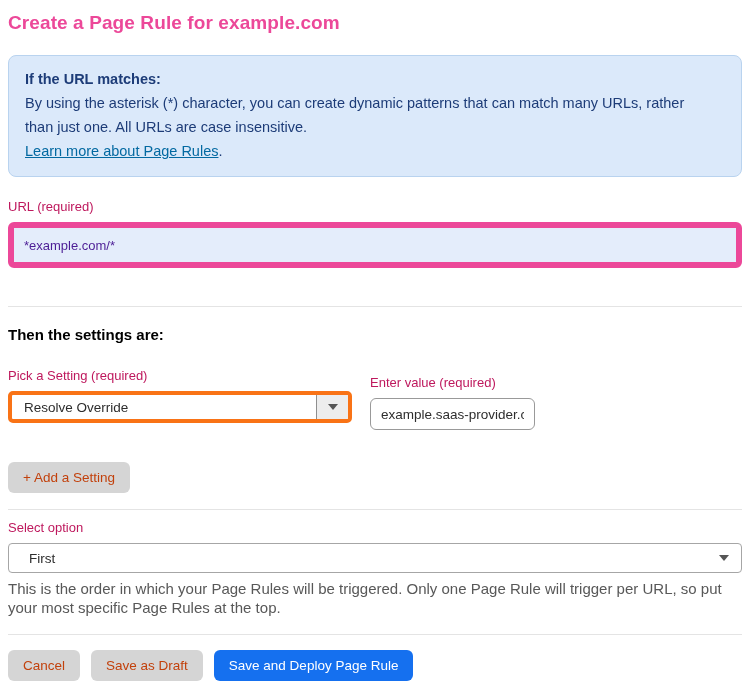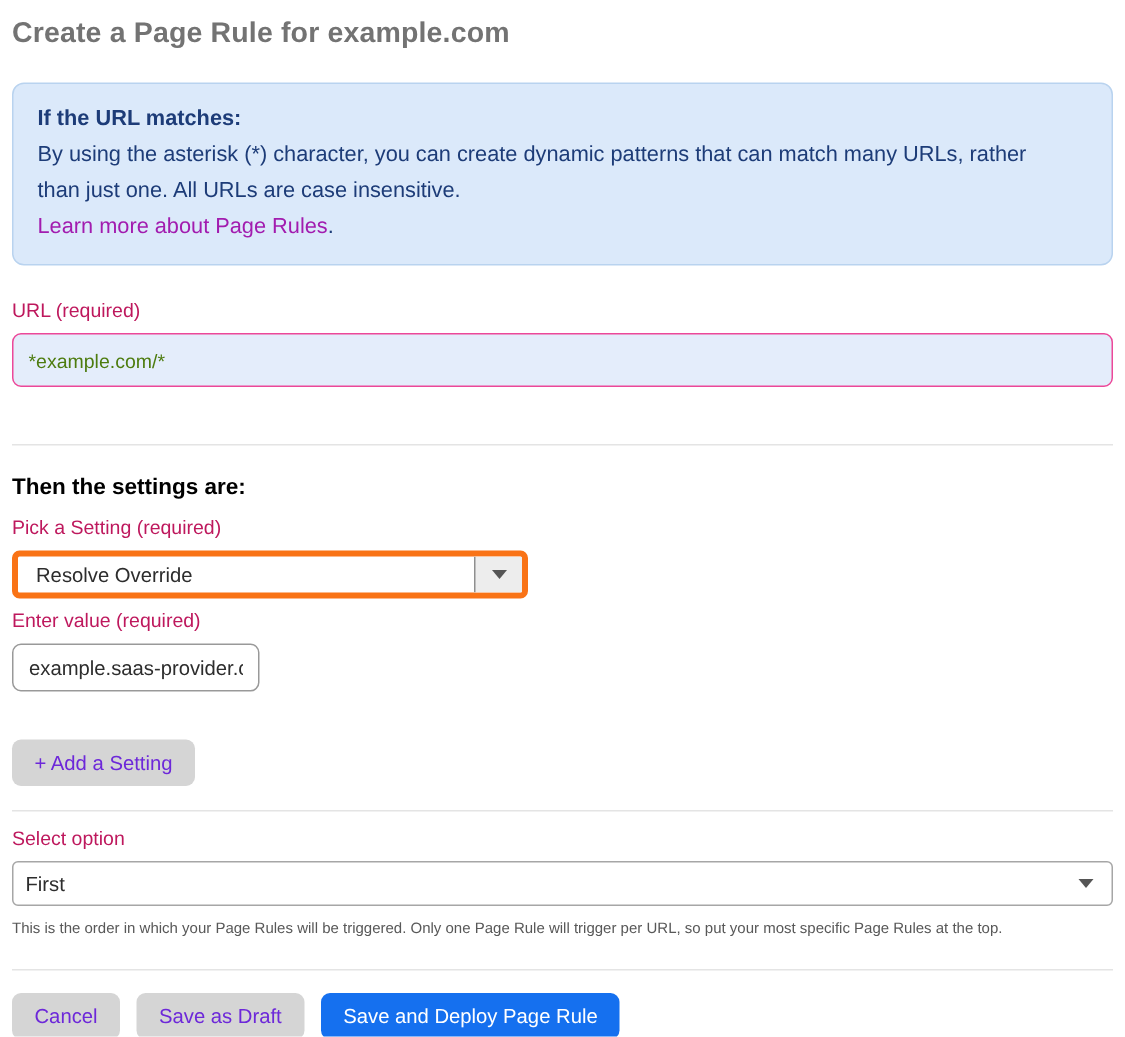--- a/index.html
+++ b/index.html
@@ -8,78 +8,79 @@
     width: 750px; height: 691px;
     font-family: "Liberation Sans", "DejaVu Sans", sans-serif;
     color: #303030;
     overflow: hidden;
   }
   .page { padding: 12px 8px 0 8px; }
 
   .page-title {
     font-size: 19px;
     font-weight: 700;
-    color: #737373;
+    color: #ec4899;
     letter-spacing: 0.1px;
     margin-bottom: 21px;
   }
 
   
   .info-box {
     background: #dbe9fa;
     border: 1px solid #b9d3ef;
     border-radius: 8px;
     padding: 11px 32px 13px 16px;
     color: #1d3c78;
     font-size: 14.5px;
     line-height: 24px;
   }
   .info-box .info-heading { font-weight: 700; }
   .info-box a.info-link {
-    color: #a21caf;
+    color: #0369a1;
+    text-decoration: underline;
     cursor: pointer;
   }
 
   
   .field-label {
     font-size: 13px;
     color: #be185d;
     margin-bottom: 8px;
   }
 
   .url-section { margin-top: 22px; }
   .url-input {
     width: 100%;
     height: 30px;
     background: #e4edfb;
-    border: 1px solid #ec4899;
+    border: 6px solid #ec4899;
     border-radius: 6px;
     padding: 17px 10px;
     font-family: "Liberation Sans", "DejaVu Sans", sans-serif;
     font-size: 13px;
-    color: #4d7c0f;
+    color: #4c1d95;
     outline: none;
   }
 
   .divider {
     border: none;
     border-top: 1px solid #e4e4e4;
     margin: 0;
   }
   .divider-1 { margin-top: 38px; }
 
   .section-heading {
     font-size: 15px;
     font-weight: 700;
     color: #000000;
     margin-top: 19px;
   }
 
   
-  .settings-row { display: flex; margin-top: 11px; flex-direction: column; }
+  .settings-row { display: flex; margin-top: 25px; }
   .settings-col-left { width: 362px; }
   .settings-col-right { margin-top: 7px; }
 
   .select-box {
     display: flex;
     align-items: stretch;
     width: 344px;
     height: 32px;
     background: #ffffff;
     border: 4px solid #f97316;
@@ -125,52 +126,52 @@
 
   .btn {
     font-family: "Liberation Sans", "DejaVu Sans", sans-serif;
     font-size: 13.5px;
     border: none;
     border-radius: 6px;
     height: 31px;
     padding: 0 15px;
     cursor: pointer;
   }
-  .btn-gray { background: #d5d5d5; color: #6d28d9; }
+  .btn-gray { background: #d5d5d5; color: #c2410c; }
   .btn-blue { background: #1570ef; color: #ffffff; }
 
   .add-setting-btn { margin-top: 32px; height: 31px; }
 
   .divider-2 { margin-top: 16px; }
 
   .order-label { margin-top: 10px; }
   .order-select {
     position: relative;
     width: 100%;
     height: 30px;
     background: #ffffff;
     border: 1px solid #a6a6a6;
     border-radius: 4px;
     display: flex;
     align-items: center;
-    padding: 0 8px;
+    padding: 0 20px;
     font-size: 13.5px;
     color: #2d2d2d;
     cursor: pointer;
   }
   .order-select .tri-down {
     position: absolute;
     right: 12px;
     top: 50%;
     margin-top: -3px;
   }
 
   .help-text {
     margin-top: 6px;
-    font-size: 10px;
+    font-size: 15px;
     line-height: 19px;
     color: #585858;
     max-width: 736px;
   }
 
   .divider-3 { margin-top: 17px; }
 
   .actions-row {
     display: flex;
     align-items: center;

